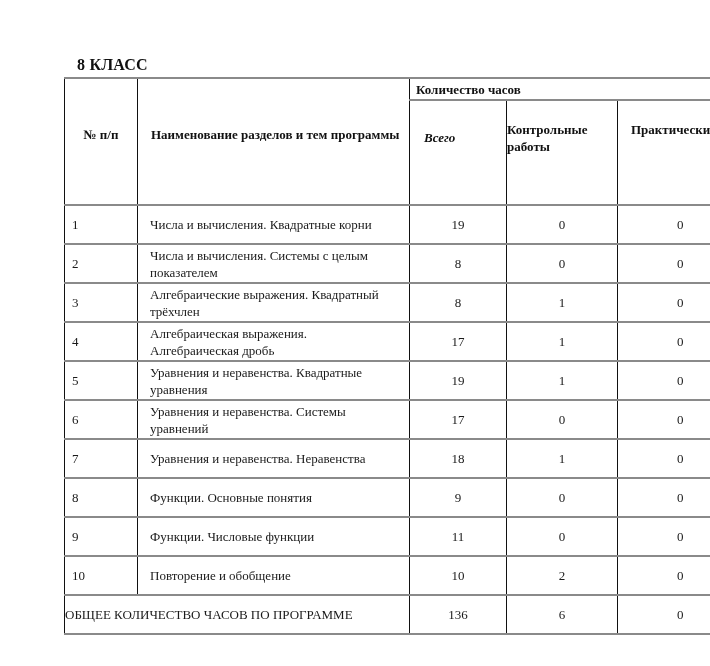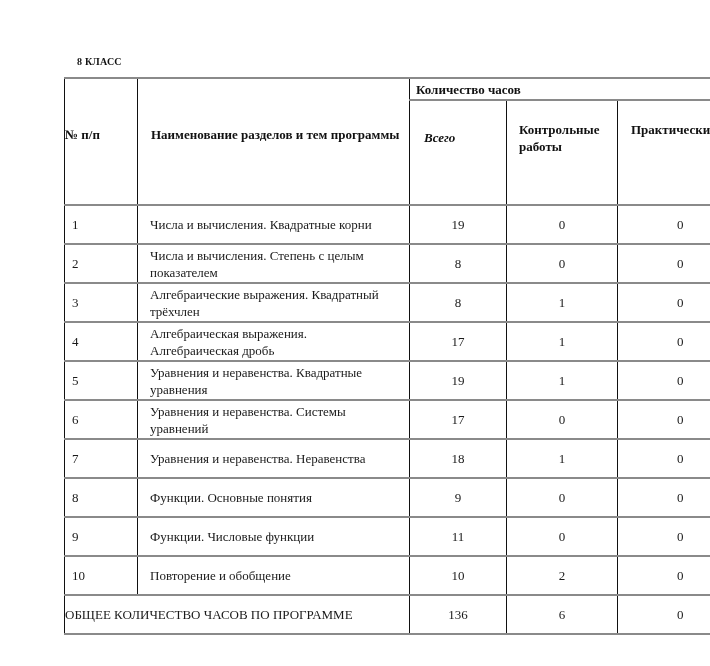--- a/index.html
+++ b/index.html
@@ -12,21 +12,21 @@
       height: 666px;
       position: relative;
       overflow: hidden;
       font-family: "Liberation Serif", "DejaVu Serif", serif;
       color: #1a1a1a;
     }
     .title {
       position: absolute;
       left: 77px;
       top: 56px;
-      font-size: 10px;
+      font-size: 16px;
       font-weight: bold;
       color: #111;
       letter-spacing: 0.2px;
     }
     .tbl-wrap {
       position: absolute;
       left: 64px;
       top: 77px;
       width: 700px;
     }
@@ -48,24 +48,24 @@
       padding: 0;
       font-size: 13px;
       line-height: 17px;
       vertical-align: middle;
     }
     th {
       font-weight: bold;
       text-align: left;
       color: #111;
     }
-    .h-num { padding-bottom: 14px; }
+    .h-num { text-align: center; padding-bottom: 14px; }
     .h-name { padding-left: 13px; padding-bottom: 14px; }
     .h-group { height: 20px; padding-left: 6px; }
-    .h-sub { height: 75px; vertical-align: top; padding-top: 20px; padding-left: 12px; }
+    .h-sub { height: 75px; vertical-align: top; padding-top: 20px; }
     .h-sub.h-total { padding-top: 28px; padding-left: 14px; font-style: italic; }
     .h-sub.h-prac { padding-left: 13px; }
     td.num { padding-left: 7px; }
     td.name { padding-left: 12px; padding-right: 21px; }
     td.val { text-align: center; }
     td.val.prac { text-align: left; padding-left: 59px; }
     tr.row td { height: 37px; }
     tr.row.tall td { height: 37px; }
     td.total-label { }
   </style>
@@ -98,21 +98,21 @@
     <tbody>
       <tr class="row">
         <td class="num">1</td>
         <td class="name">Числа и вычисления. Квадратные корни</td>
         <td class="val">19</td>
         <td class="val">0</td>
         <td class="val prac">0</td>
       </tr>
       <tr class="row tall">
         <td class="num">2</td>
-        <td class="name">Числа и вычисления. Степень с целым показателем</td>
+        <td class="name">Числа и вычисления. Системы с целым показателем</td>
         <td class="val">8</td>
         <td class="val">0</td>
         <td class="val prac">0</td>
       </tr>
       <tr class="row tall">
         <td class="num">3</td>
         <td class="name">Алгебраические выражения. Квадратный трёхчлен</td>
         <td class="val">8</td>
         <td class="val">1</td>
         <td class="val prac">0</td>

